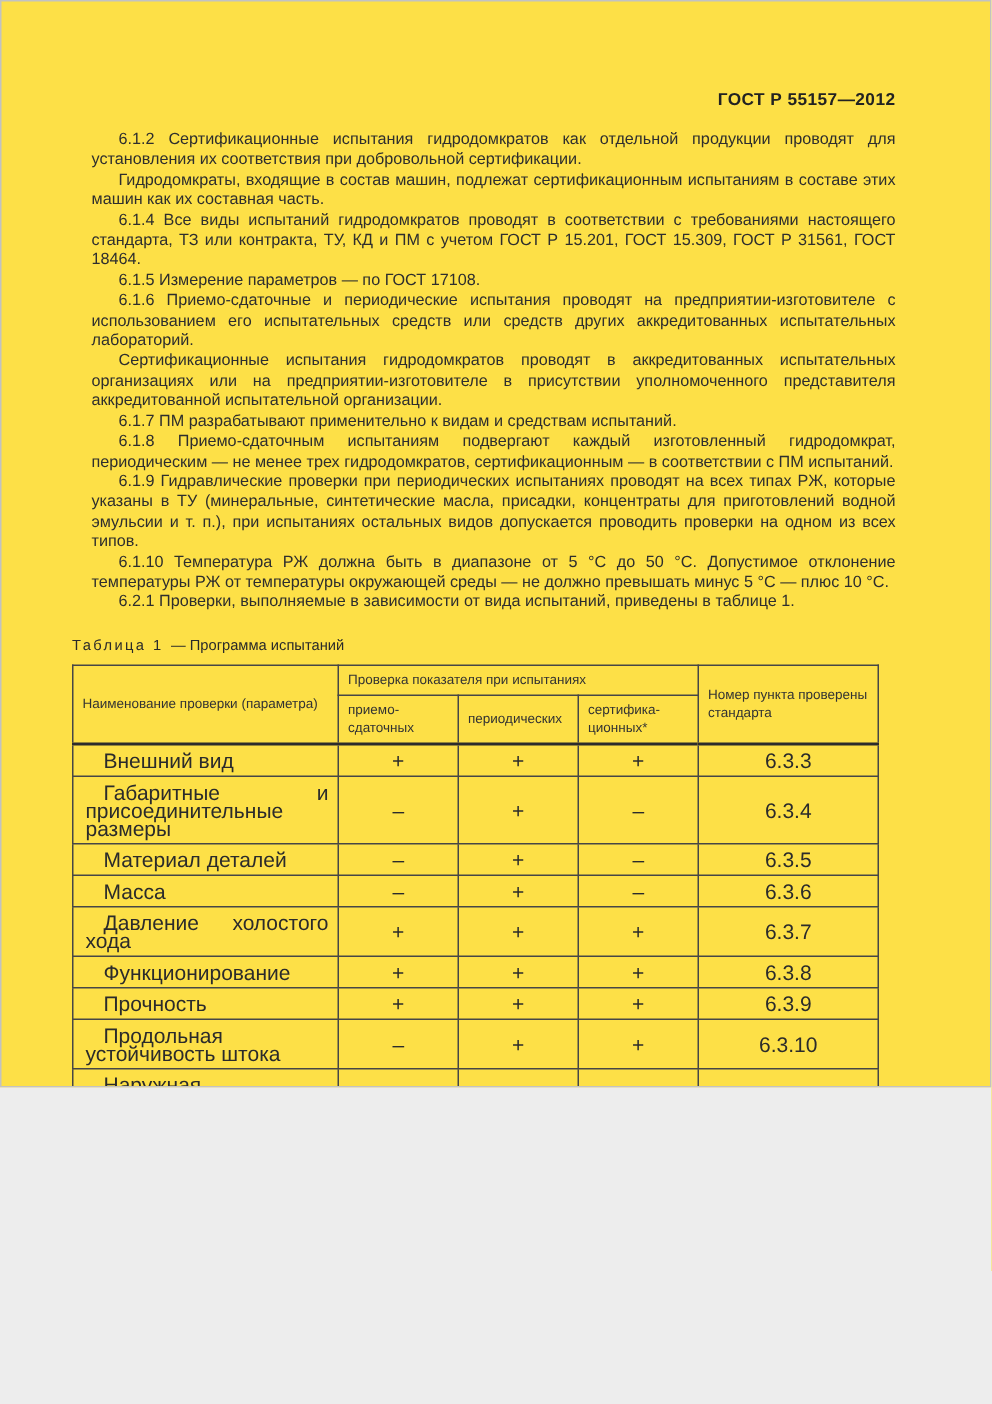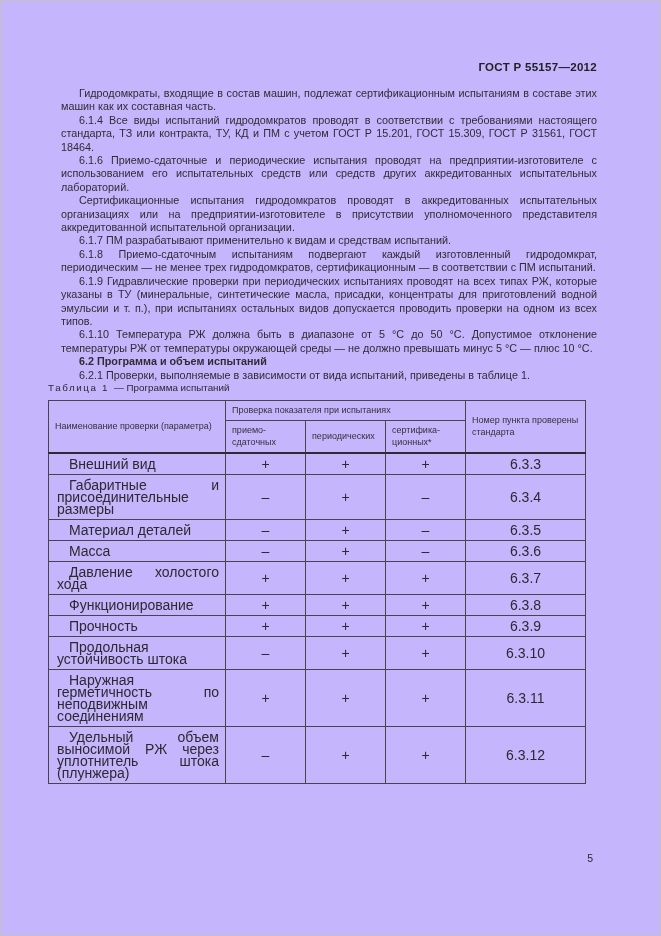--- a/index.html
+++ b/index.html
@@ -3,23 +3,23 @@
 <meta charset="utf-8">
 <title>ГОСТ Р 55157—2012 — страница 5</title>
 <style>
   html, body {
     margin: 0;
     padding: 0;
     background: #ededed;
   }
   .page {
     width: 661px;
-    height: 936px;
+    height: 725px;
     box-sizing: border-box;
-    background: #c4b5fd;
+    background: #fde047;
     border: 1px solid #c2c2c2;
     font-family: "Liberation Sans", "DejaVu Sans", sans-serif;
     color: #2e2e2e;
     padding: 60px 63px 12px 60px;
     position: relative;
     overflow: hidden;
   }
   .gost-header {
     text-align: right;
     font-weight: bold;
@@ -32,20 +32,21 @@
     margin: 0;
     font-size: 10.8px;
     line-height: 13.4px;
     text-align: justify;
     text-indent: 18px;
   }
   .body-text p.bold {
     font-weight: bold;
   }
   .table-caption {
+    margin-top: 16px;
     margin-bottom: 7px;
     margin-left: -13px;
     font-size: 9.8px;
     color: #2a2a2a;
   }
   .caption-label {
     letter-spacing: 1.6px;
   }
   .caption-text {
     margin-left: 5px;
@@ -99,29 +100,30 @@
   }
 </style>
 </head>
 <body>
 
 <div class="page">
 
   <div class="gost-header">ГОСТ Р 55157—2012</div>
 
   <div class="body-text">
+    <p>6.1.2 Сертификационные испытания гидродомкратов как отдельной продукции проводят для установления их соответствия при добровольной сертификации.</p>
     <p>Гидродомкраты, входящие в состав машин, подлежат сертификационным испытаниям в составе этих машин как их составная часть.</p>
     <p>6.1.4 Все виды испытаний гидродомкратов проводят в соответствии с требованиями настоящего стандарта, ТЗ или контракта, ТУ, КД и ПМ с учетом ГОСТ Р 15.201, ГОСТ 15.309, ГОСТ Р 31561, ГОСТ 18464.</p>
+    <p>6.1.5 Измерение параметров — по ГОСТ 17108.</p>
     <p>6.1.6 Приемо-сдаточные и периодические испытания проводят на предприятии-изготовителе с использованием его испытательных средств или средств других аккредитованных испытательных лабораторий.</p>
     <p>Сертификационные испытания гидродомкратов проводят в аккредитованных испытательных организациях или на предприятии-изготовителе в присутствии уполномоченного представителя аккредитованной испытательной организации.</p>
     <p>6.1.7 ПМ разрабатывают применительно к видам и средствам испытаний.</p>
     <p>6.1.8 Приемо-сдаточным испытаниям подвергают каждый изготовленный гидродомкрат, периодическим — не менее трех гидродомкратов, сертификационным — в соответствии с ПМ испытаний.</p>
     <p>6.1.9 Гидравлические проверки при периодических испытаниях проводят на всех типах РЖ, которые указаны в ТУ (минеральные, синтетические масла, присадки, концентраты для приготовлений водной эмульсии и т. п.), при испытаниях остальных видов допускается проводить проверки на одном из всех типов.</p>
     <p>6.1.10 Температура РЖ должна быть в диапазоне от 5 °С до 50 °С. Допустимое отклонение температуры РЖ от температуры окружающей среды — не должно превышать минус 5 °С — плюс 10 °С.</p>
-    <p class="bold">6.2 Программа и объем испытаний</p>
     <p>6.2.1 Проверки, выполняемые в зависимости от вида испытаний, приведены в таблице 1.</p>
   </div>
 
   <div class="table-caption">
     <span class="caption-label">Таблица 1</span><span class="caption-text">— Программа испытаний</span>
   </div>
 
   <table class="program">
     <colgroup>
       <col style="width:177px">

